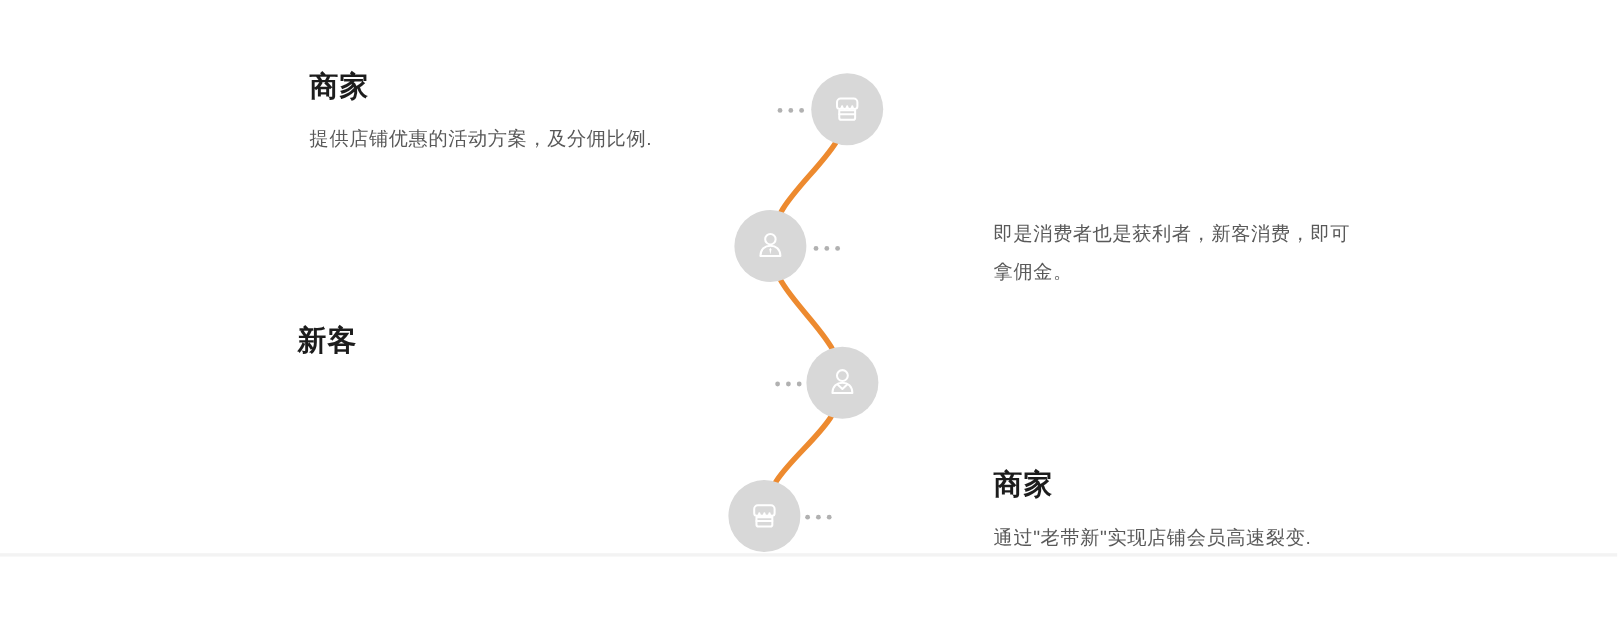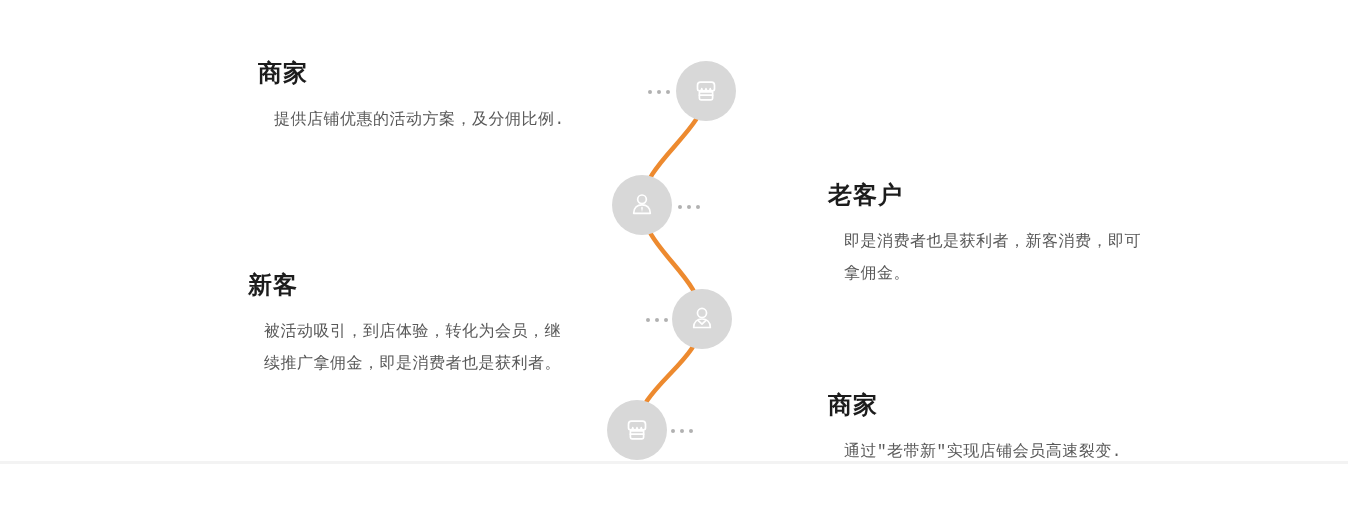--- a/index.html
+++ b/index.html
@@ -8,22 +8,22 @@
   .flow{position:absolute;left:0;top:0;}
   .node{position:absolute;}
   .circle{position:absolute;width:60px;height:60px;border-radius:50%;
           background:var(--c-circle,#d8d8d8);display:flex;align-items:center;justify-content:center;}
   .circle svg{display:block;}
   .dots{position:absolute;display:flex;gap:5px;align-items:center;}
   .dots i{width:4px;height:4px;border-radius:50%;background:var(--c-dots,#b1b1b1);display:block;}
   .tb{position:absolute;max-width:330px;}
   .tb h2{margin:0 0 13px 0;font-size:24px;line-height:30px;font-weight:700;
          color:var(--c-heading,#1c1c1c);letter-spacing:1px;}
-  .tb p{margin:16px;font-size:16px;line-height:32px;color:var(--c-body,#595959);
-        white-space:pre-line;letter-spacing:0.5px;font-family:Liberation Mono, monospace;}
+  .tb p{margin:0;font-size:16px;line-height:32px;color:var(--c-body,#595959);
+        white-space:pre-line;letter-spacing:0.5px;}
   .bottom-divider{position:absolute;left:0;bottom:0;width:100%;height:3px;background:var(--c-divider,#f3f3f3);}
 </style>
 </head>
 <body>
 
 <div class="canvas">
 
   <svg class="flow" width="1348" height="524" viewBox="0 0 1348 524">
     <path d="M706 91 C706 131 642 162 642 205 C642 248 702 276 702 319 C702 362 637 387 637 430" fill="none" style="stroke:var(--c-line,#ed8a2f)" stroke-width="4.5" stroke-linecap="round"></path>
   </svg>
@@ -89,29 +89,26 @@
       </svg>
     </div>
   </div>
 
   <div class="tb" style="left:258px;top:58px">
     <h2>商家</h2>
     <p>提供店铺优惠的活动方案，及分佣比例.</p>
   </div>
 
   <div class="tb" style="left:828px;top:180px">
-    <h2>老客户</h2>
     <p>即是消费者也是获利者，新客消费，即可
 拿佣金。</p>
   </div>
 
   <div class="tb" style="left:248px;top:270px">
     <h2>新客</h2>
-    <p>被活动吸引，到店体验，转化为会员，继
-续推广拿佣金，即是消费者也是获利者。</p>
   </div>
 
   <div class="tb" style="left:828px;top:390px">
     <h2>商家</h2>
     <p>通过"老带新"实现店铺会员高速裂变.</p>
   </div>
 
   <div class="bottom-divider"></div>
 </div>
 

